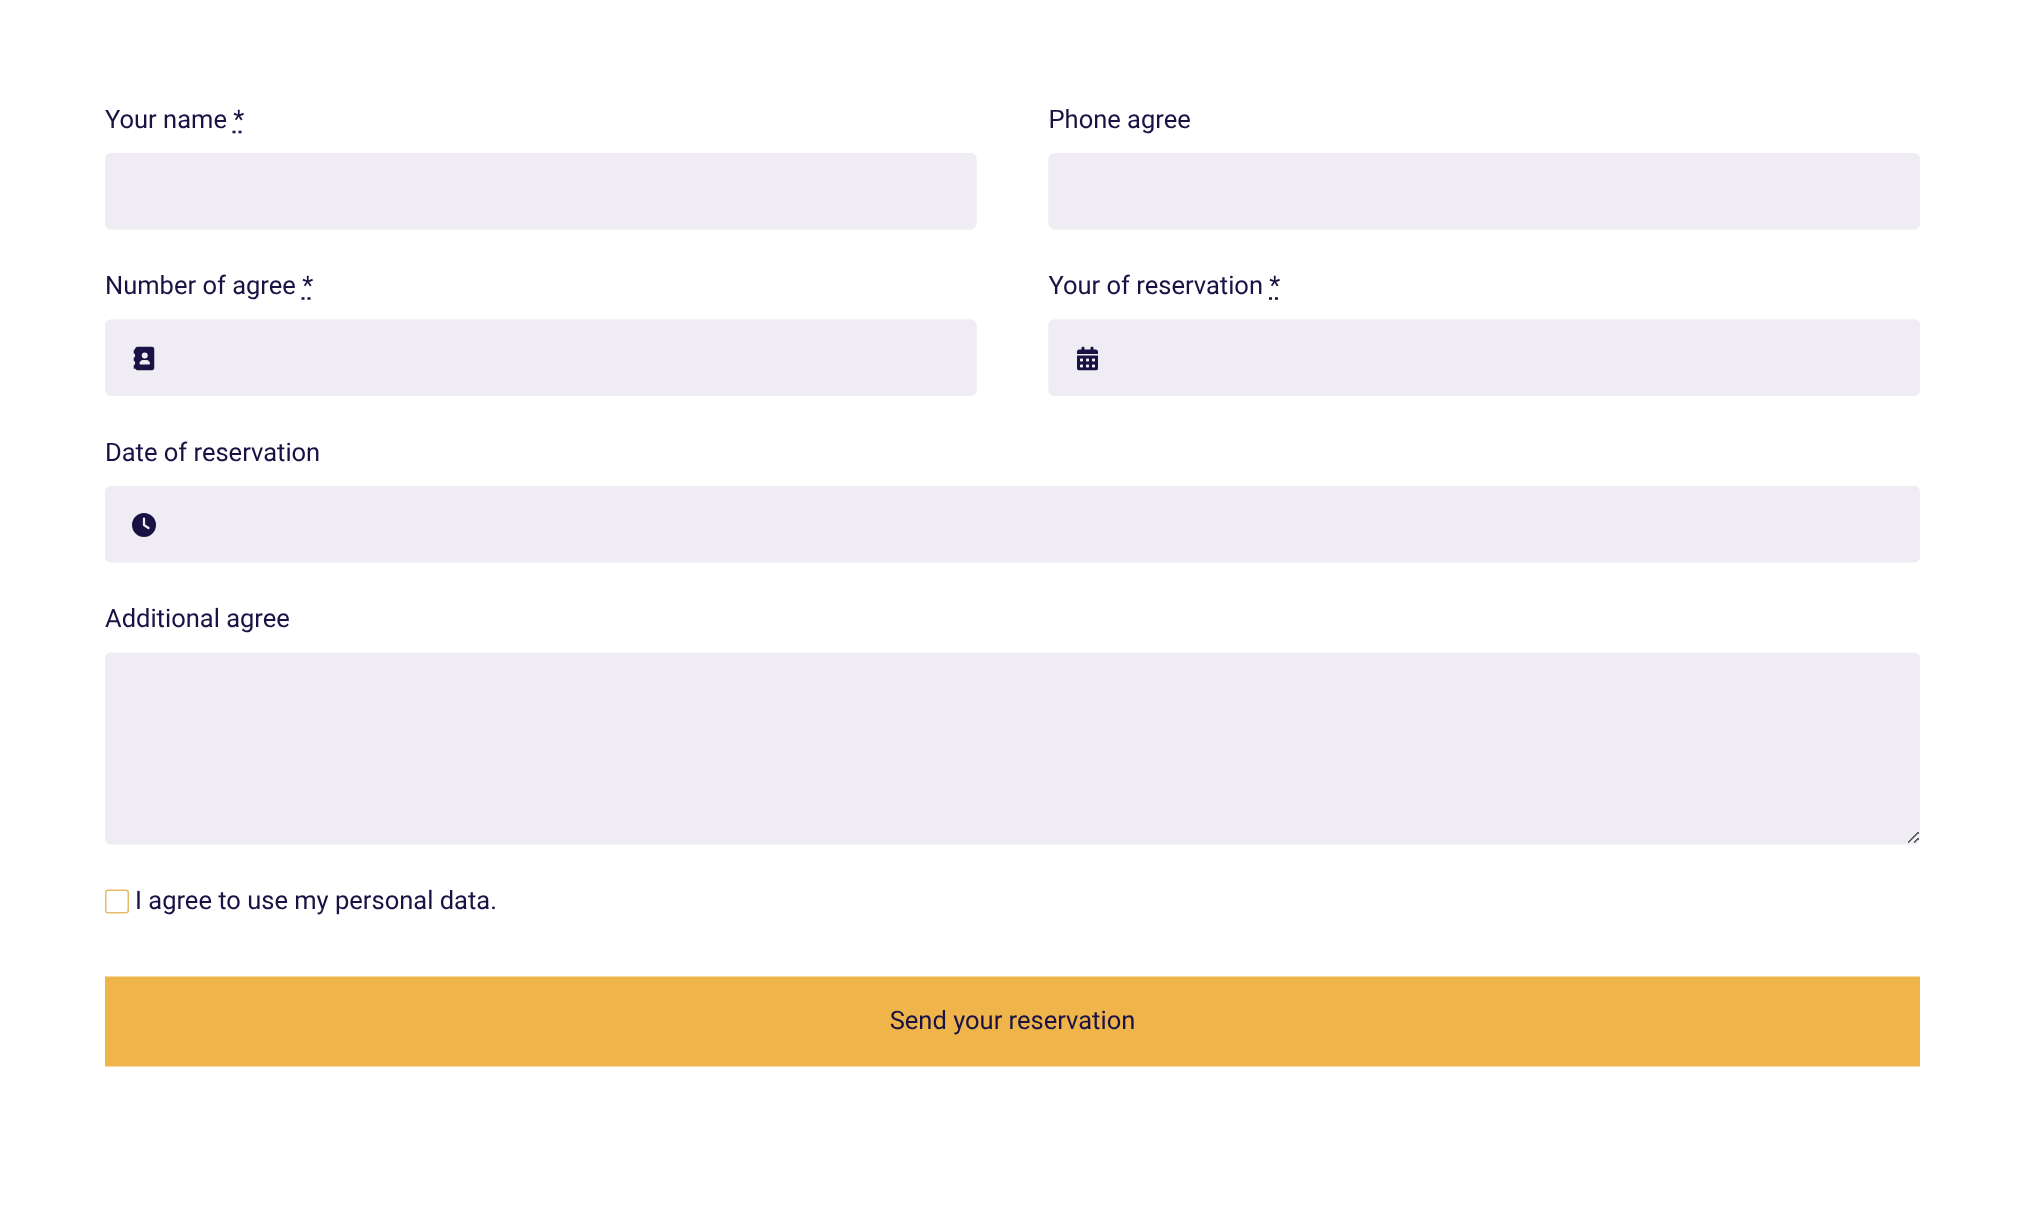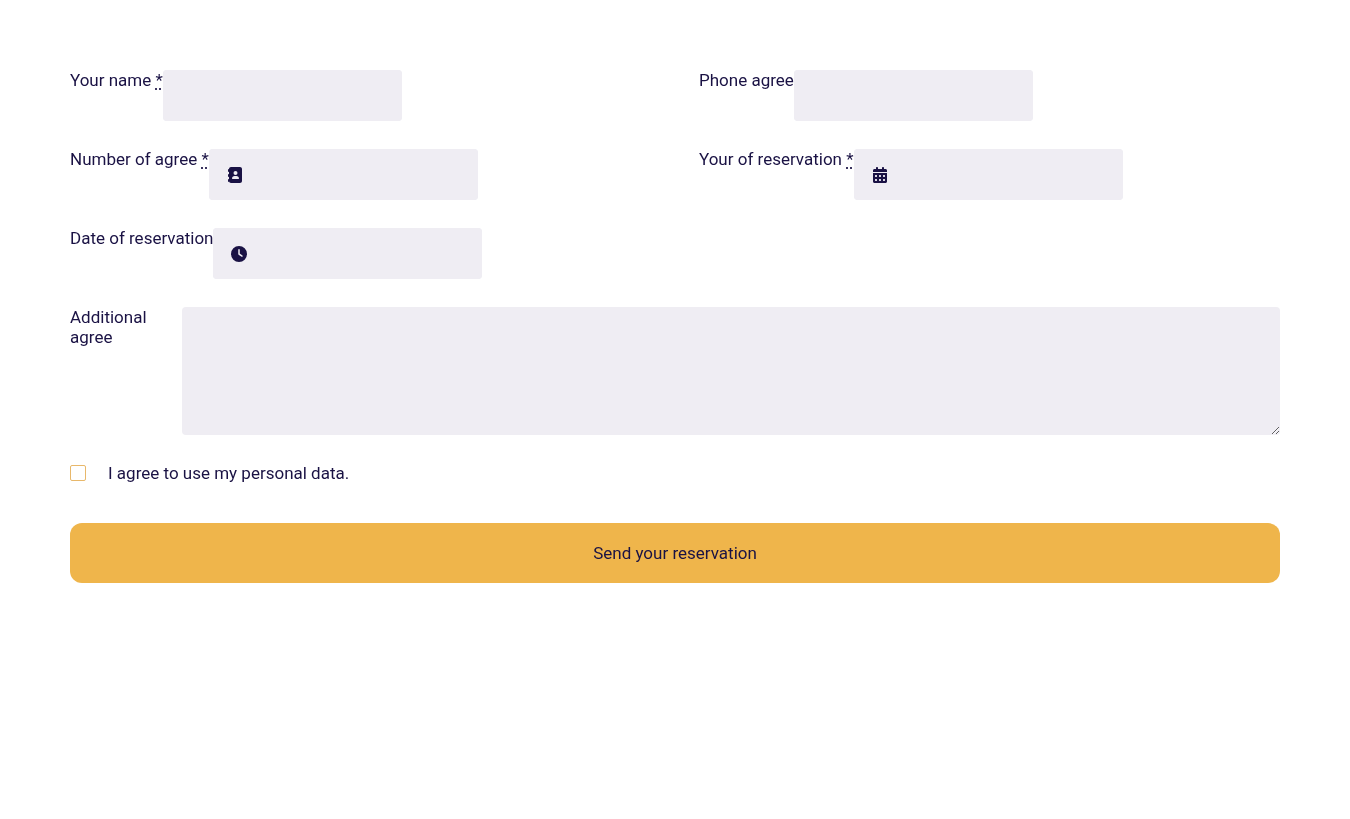--- a/index.html
+++ b/index.html
@@ -14,21 +14,21 @@
       color: #1a1244;
     }
     .form-row {
       display: flex;
       gap: 48px;
       margin-bottom: 28px;
     }
     .form-group {
       flex: 1;
       display: flex;
-      flex-direction: row;
+      flex-direction: column;
     }
     .form-group.full {
       width: 100%;
     }
     label {
       font-size: 17px;
       color: #1a1244;
       margin-bottom: 12px;
       display: inline-block;
     }
@@ -69,21 +69,21 @@
       align-items: center;
       justify-content: center;
     }
     textarea {
       min-height: 128px;
       resize: both;
     }
     .checkbox-row {
       display: flex;
       align-items: center;
-      gap: 22px;
+      gap: 4px;
       margin-bottom: 40px;
       margin-top: 8px;
     }
     input[type="checkbox"] {
       width: 16px;
       height: 16px;
       border: 1px solid #e8b86b;
       border-radius: 2px;
       appearance: none;
       background: #ffffff;
@@ -94,21 +94,21 @@
       color: #1a1244;
     }
     .submit-btn {
       width: 100%;
       padding: 20px;
       background: #efb54b;
       border: none;
       font-size: 17px;
       color: #1a1244;
       cursor: pointer;
-      border-radius: 12px;
+      border-radius: 0;
       font-family: inherit;
     }
   </style>
 </head>
 <body>
 
 <form>
 
   <div class="form-row">
     <div class="form-group">

